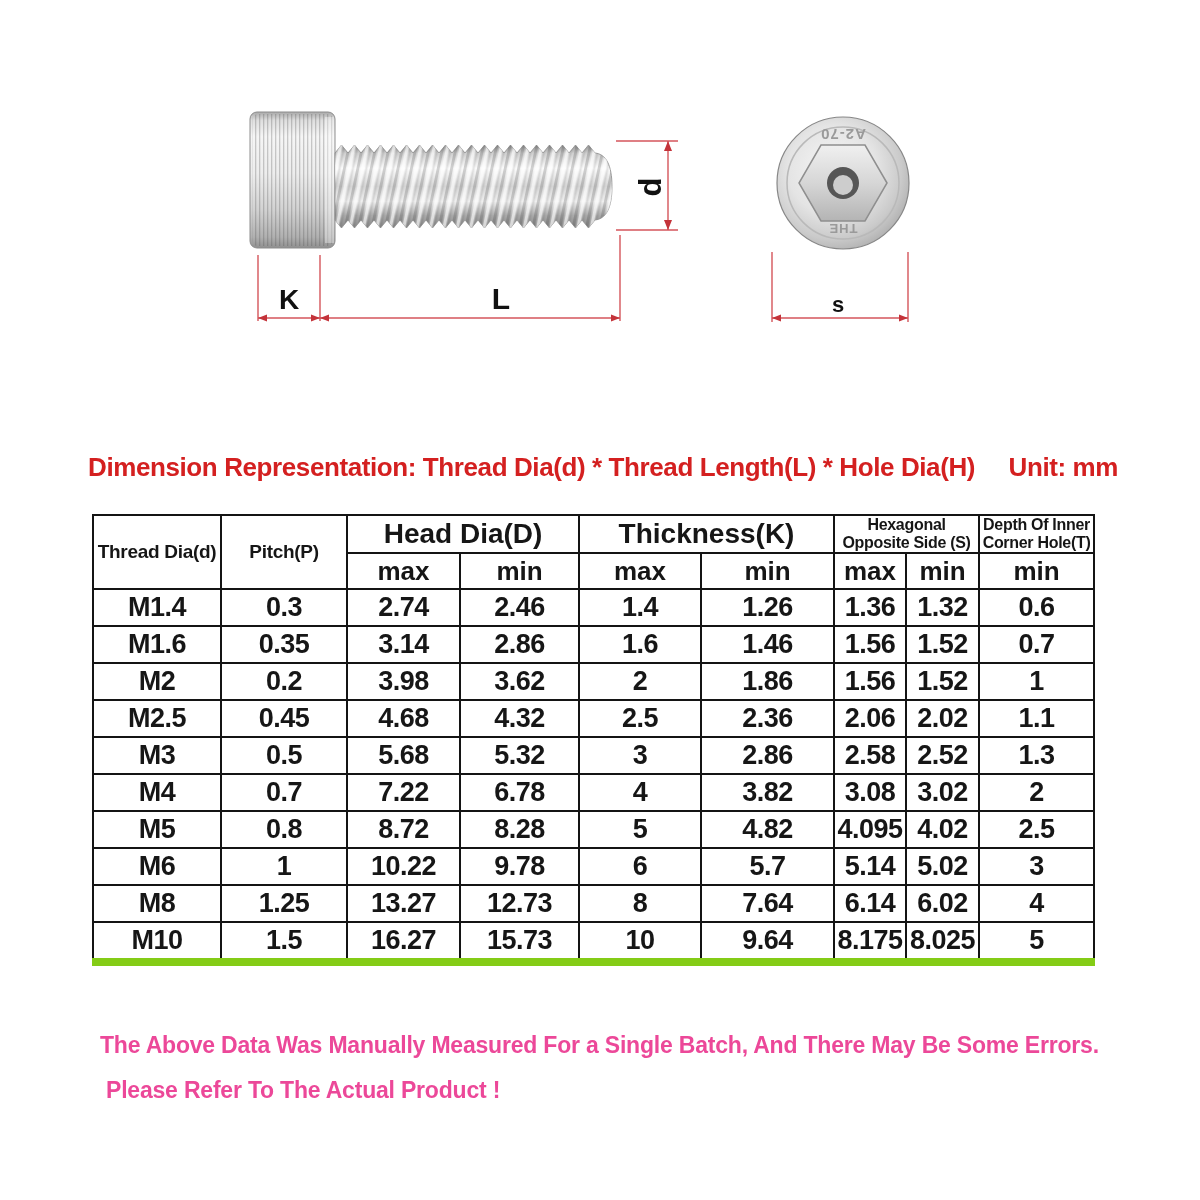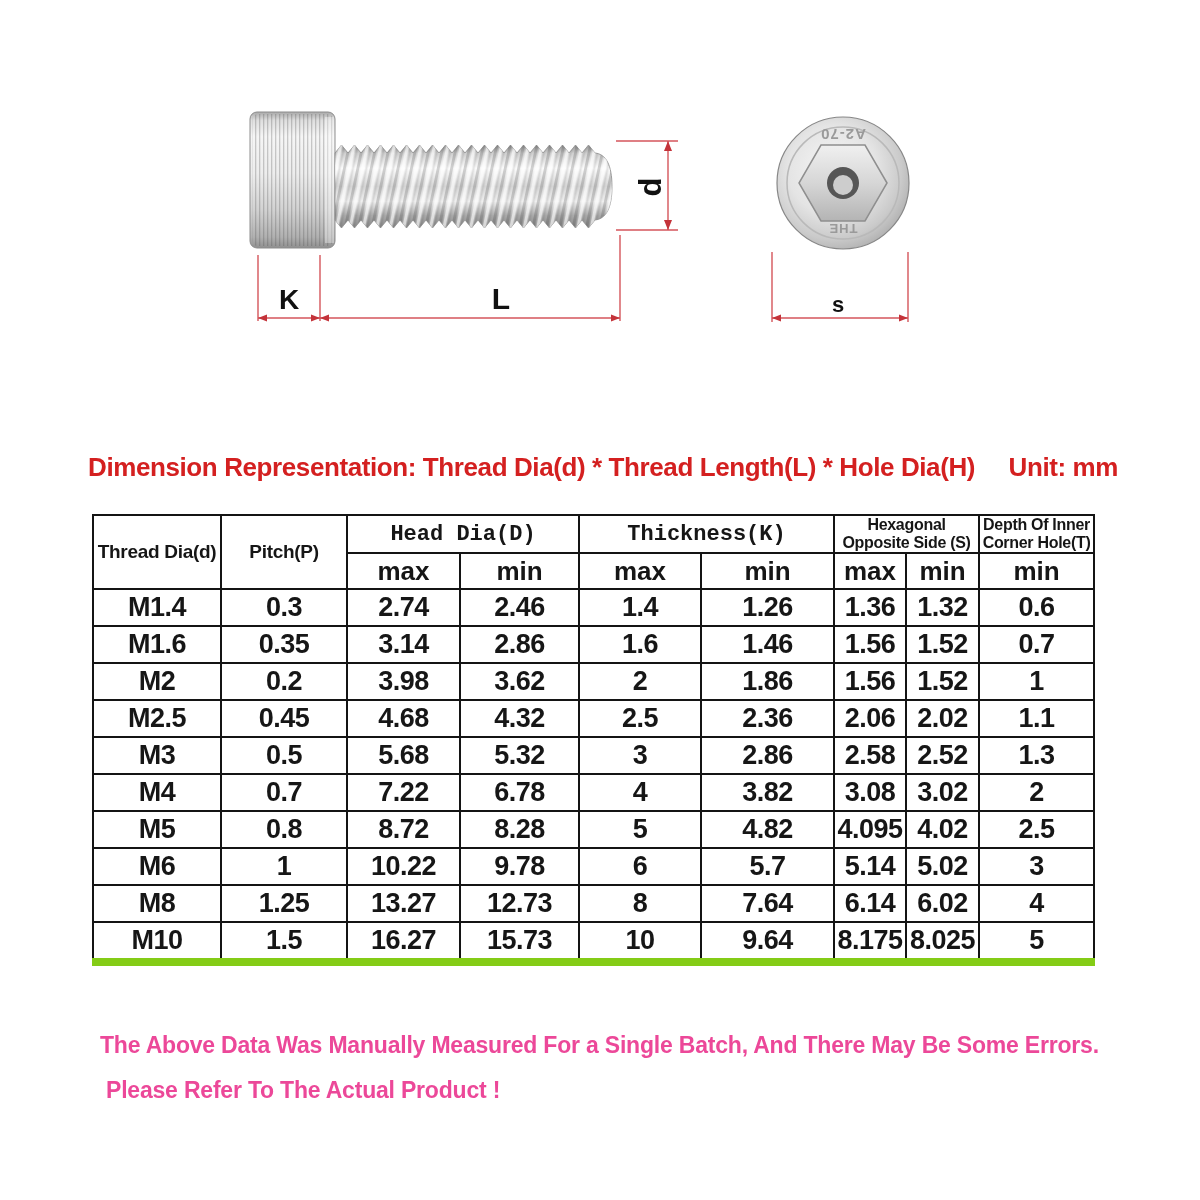--- a/index.html
+++ b/index.html
@@ -23,21 +23,21 @@
   table.spec{
     border-collapse:collapse;table-layout:fixed;width:1001px;
     border:2px solid #141414;color:#161616;
   }
   table.spec th,table.spec td{
     border:2px solid #141414;text-align:center;vertical-align:middle;padding:0;
     overflow:hidden;
   }
   thead th{font-weight:bold;}
   th.h-main{font-size:19px;letter-spacing:-0.3px;}
-  th.h-group{font-size:22px;height:36px;font-family:Liberation Mono, monospace;}
+  th.h-group{font-size:28px;height:36px;}
   th.h-small{font-size:16px;line-height:1.12;letter-spacing:-0.3px;margin-left:45px;}
   th.h-sub{font-size:26px;height:34px;margin-top:12px;}
   tbody td{
     font-size:27px;font-weight:bold;height:35px;letter-spacing:-0.5px;
     border-bottom:7px double #141414;
   }
   tbody tr:last-child td{border-bottom:8px solid #84cc16;}
 
   
   .footer{

